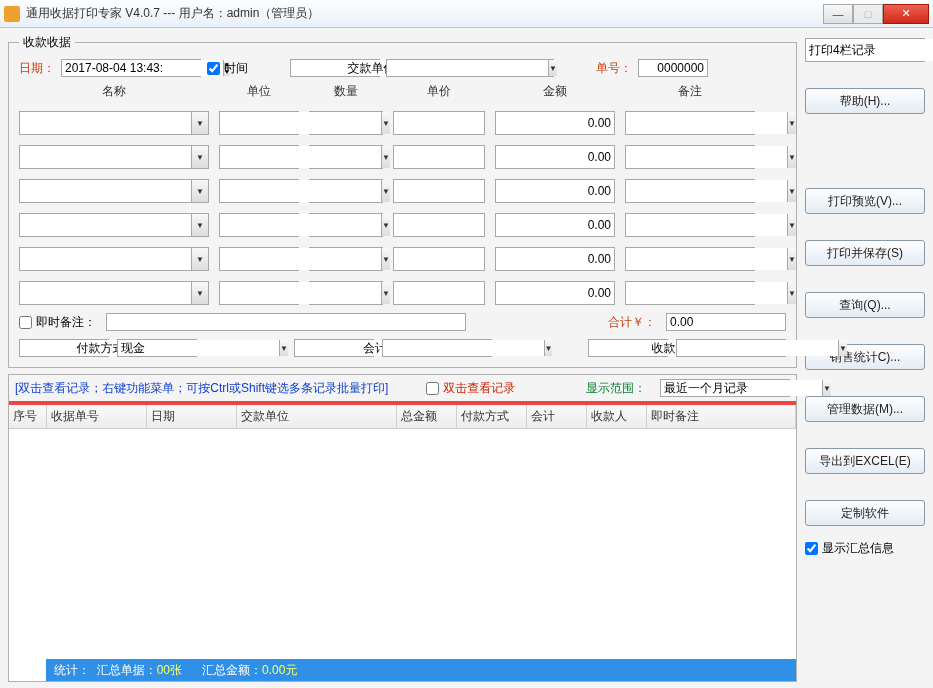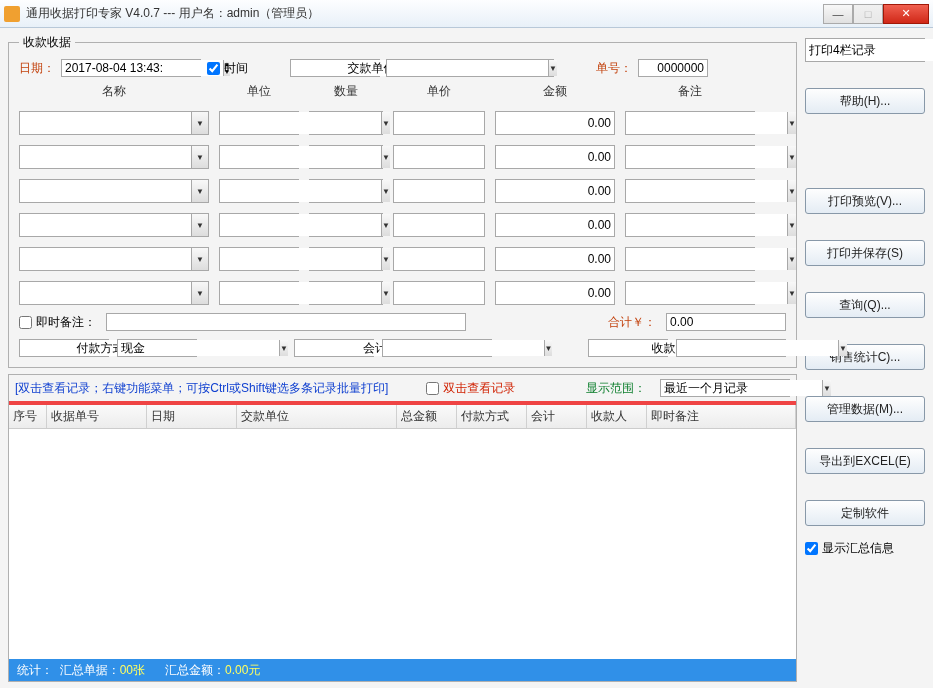--- a/index.html
+++ b/index.html
@@ -50,21 +50,21 @@
 .listpanel { flex: 1; border: 1px solid #b0b0b0; background: #fff; display: flex; flex-direction: column; min-height: 240px; }
 .listhdr { padding: 4px 6px; display: flex; align-items: center; gap: 14px; background: #f4f4f4; border-bottom: 4px solid #ef4444; flex-wrap: nowrap; }
 .hint-blue { color: #1040d0; }
 .hint-red { color: #d02000; }
 .hint-green { color: #108030; }
 
 .table { flex: 1; overflow: auto; background: #fff; }
 .thead { display: flex; background: linear-gradient(#fafafa,#ececec); border-bottom: 1px solid #ccc; }
 .th { border-right: 1px solid #d0d0d0; padding: 3px 4px; color: #333; text-align: left; }
 
-.statusbar { height: 22px; background: #3090e8; color: #fff; display: flex; align-items: center; padding: 0 8px; gap: 20px; }
+.statusbar { height: 22px; background: #3090e8; color: #fff; display: flex; align-items: center; padding: 0 8px; gap: 20px; margin-left: 37px; }
 .statusbar .yellow { color: #ffff60; }
 
 .sidebtn { height: 26px; border: 1px solid #8898a8; background: linear-gradient(#fefefe,#e4ecf4); border-radius: 3px; cursor: pointer; color: #222; display: flex; align-items: center; justify-content: center; padding: 8px 6px; white-space: nowrap; }
 .side-gap { height: 22px; }
 .side-gap-sm { height: 10px; }
 
 .topcombo { height: 24px; }
 </style>
 </head>
 <body>

